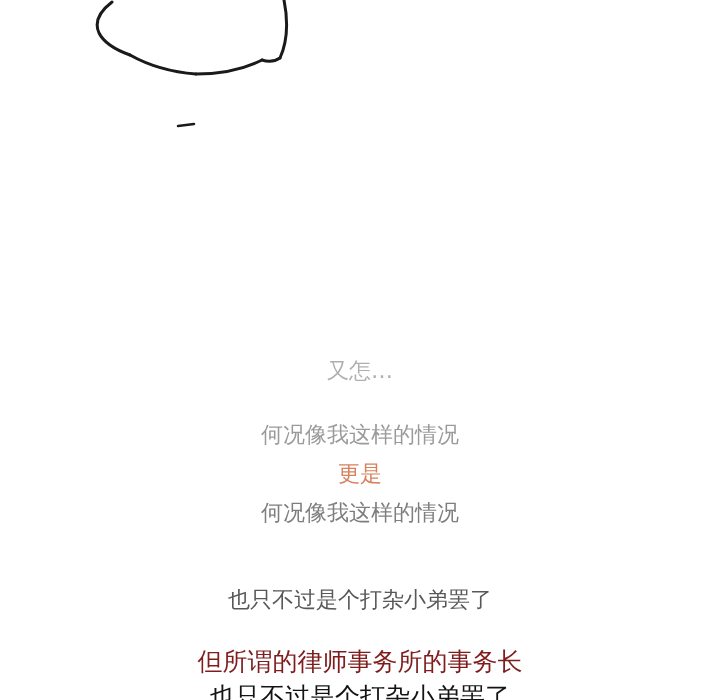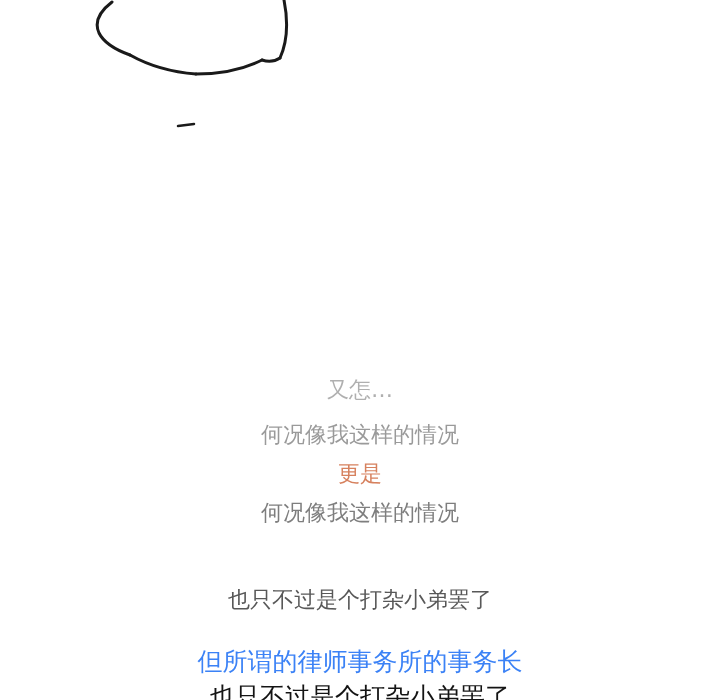--- a/index.html
+++ b/index.html
@@ -45,26 +45,26 @@
     color: #2b2b2b;
     font-family: "DejaVu Sans", sans-serif;
   }
   .line {
     position: absolute;
     width: 720px;
     text-align: center;
     white-space: nowrap;
   }
 
-  .l1 { top: 375px;  font-size: 22px; color: #6f6f6f; opacity: .55; }
+  .l1 { top: 356px;  font-size: 22px; color: #6f6f6f; opacity: .55; }
   .l2 { top: 420px;  font-size: 22px; color: #5d5d5d; opacity: .62; }
   .l3 { top: 459px;  font-size: 22px; color: #c2410c; opacity: .66; }
   .l4 { top: 498px;  font-size: 22px; color: #4d4d4d; opacity: .72; }
   .l5 { top: 585px;  font-size: 22px; color: #3d3d3d; opacity: .86; }
-  .l6 { top: 645px;  font-size: 25px; color: #3b82f6; opacity: 1; }
+  .l6 { top: 645px;  font-size: 25px; color: #7f1d1d; opacity: 1; }
   .l7 { top: 680px;  font-size: 25px; color: #141414; opacity: 1; }
 </style>
 </head>
 <body>
 
 <div id="page">
 
   <div class="sketch-layer">
     <svg width="720" height="200" viewBox="0 0 720 200" xmlns="http://www.w3.org/2000/svg">
       <g fill="none" stroke="#1a1a1a" stroke-width="3" stroke-linecap="round" stroke-linejoin="round">

